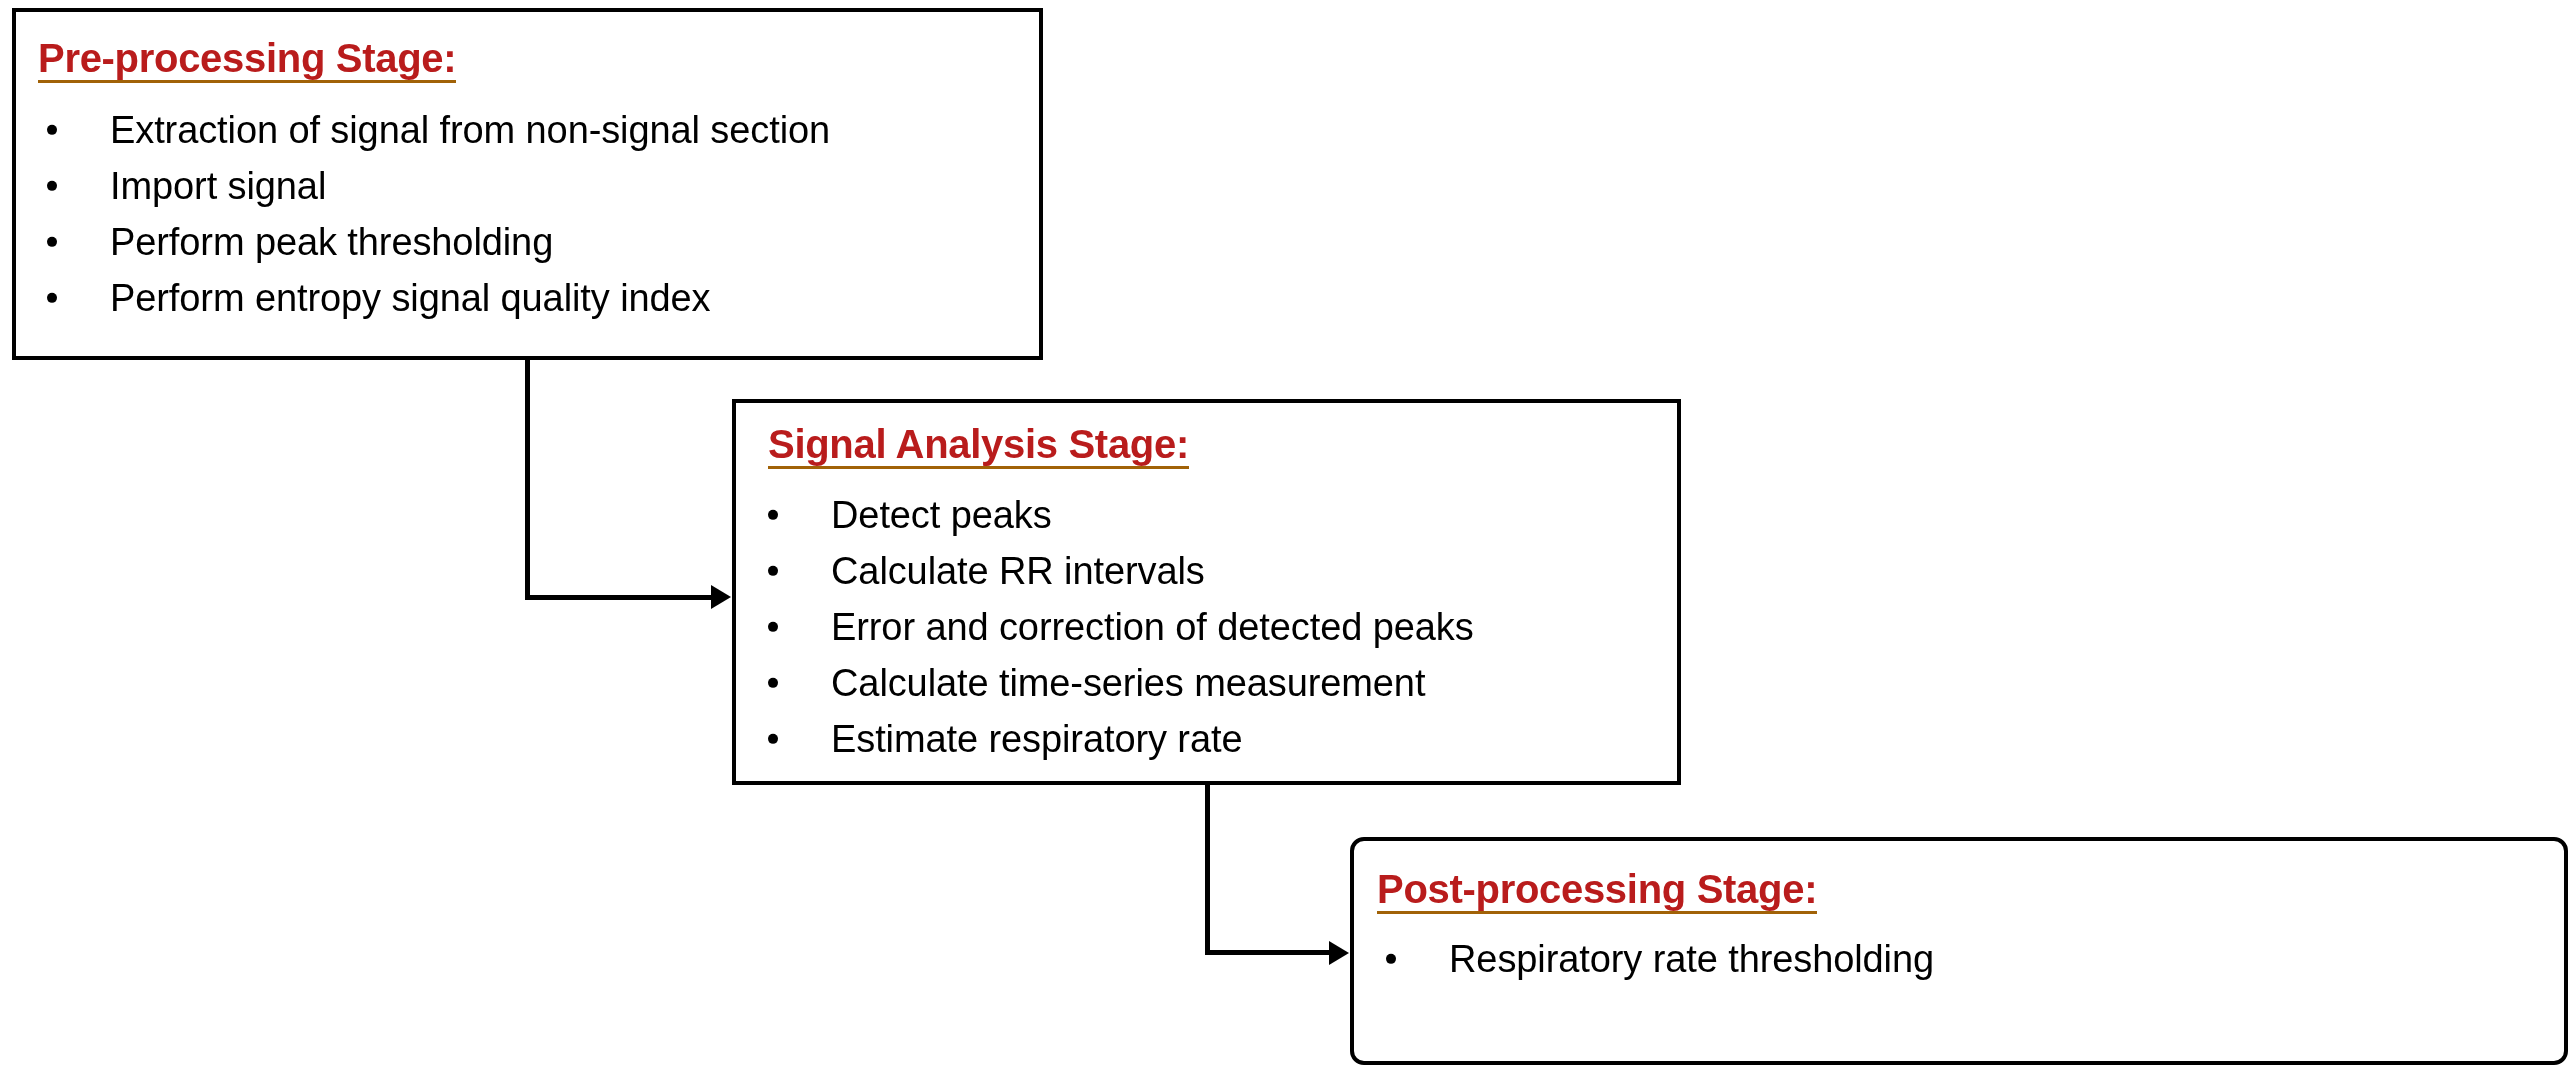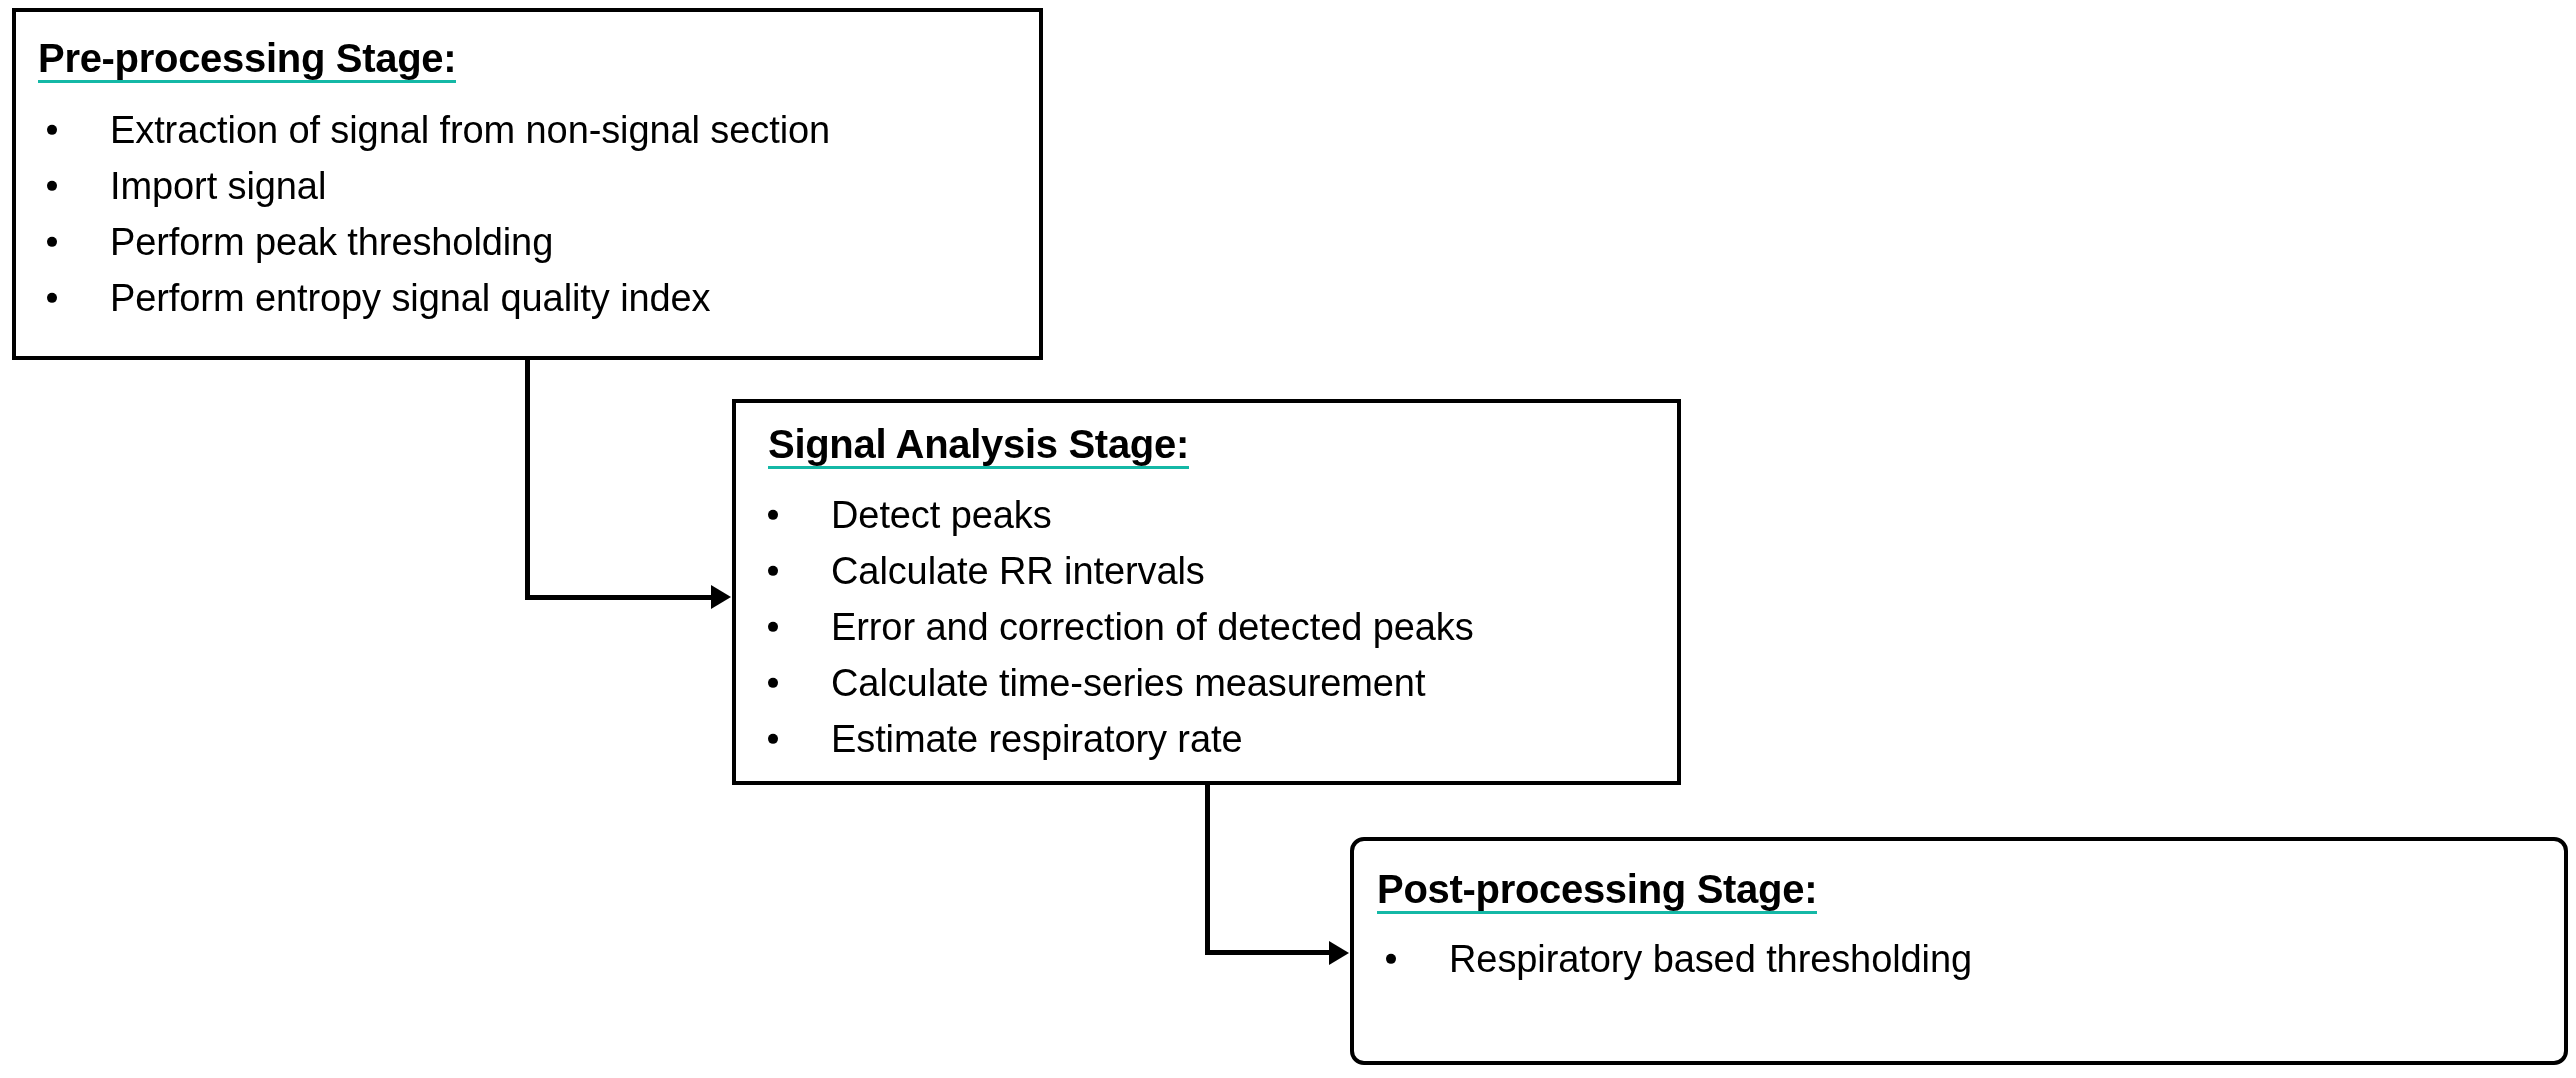--- a/index.html
+++ b/index.html
@@ -29,24 +29,24 @@
 
   .stage-inner {
     position: absolute;
     left: 0; top: 0; right: 0; bottom: 0;
   }
   .stage-title {
     position: absolute;
     font-weight: bold;
     font-size: 40px;
     line-height: 1;
-    color: #000000;
+    color: #b91c1c;
     white-space: nowrap;
     letter-spacing: -0.3px;
-    border-bottom: 3px solid #14b8a6;
+    border-bottom: 3px solid #a16207;
     padding-bottom: 2.4px;
   }
   #box-pre  .stage-title { left: 22px;  top: 25.5px; }
   #box-sig  .stage-title { left: 32px;  top: 20.7px; }
   #box-post .stage-title { left: 23px;  top: 28px; }
 
   .bullet-list {
     position: absolute;
     margin: 0;
     padding: 0;
@@ -168,20 +168,20 @@
   <div class="conn-v" id="conn2-v"></div>
   <div class="conn-h" id="conn2-h"></div>
   <div class="conn-head" id="conn2-head"></div>
 
   <div class="stage-box" id="box-post">
     <div class="stage-inner">
       <div class="stage-title">Post-processing Stage:</div>
       <ul class="bullet-list">
         <li class="bullet-item">
           <span class="bullet-dot"></span>
-          <span>Respiratory based thresholding</span>
+          <span>Respiratory rate thresholding</span>
         </li>
       </ul>
     </div>
   </div>
 
 </div>
 
 
 </body></html>

